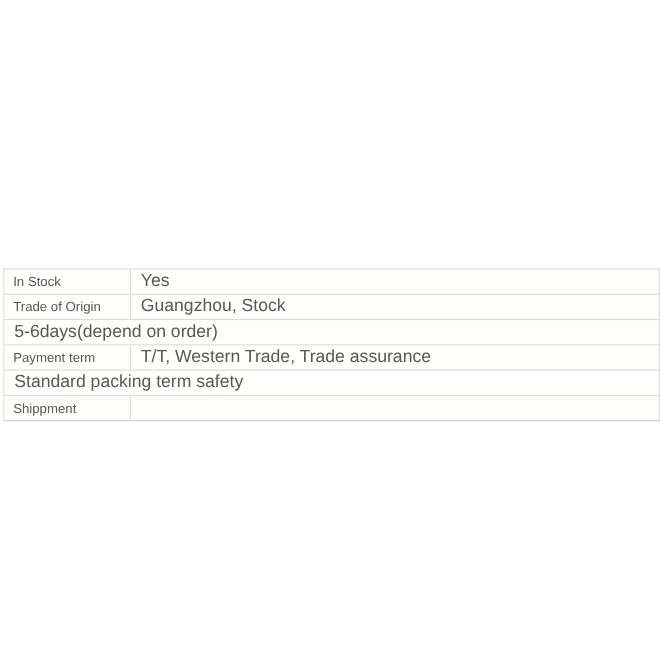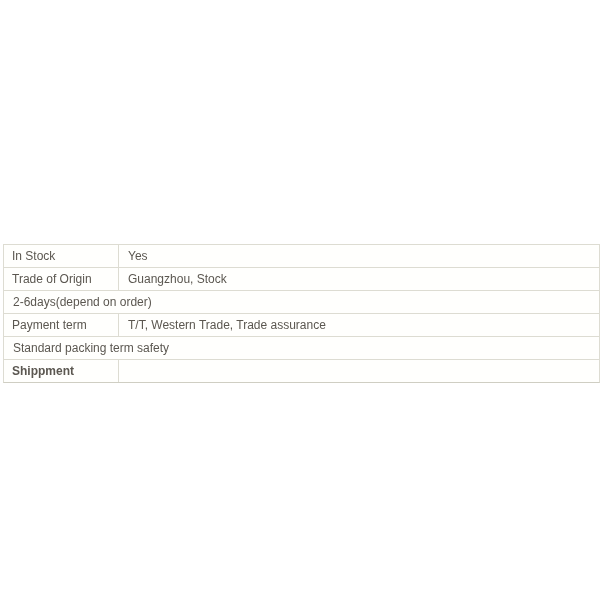--- a/index.html
+++ b/index.html
@@ -31,37 +31,36 @@
     background: var(--table-bg);
     margin-top: 17px;
   }
   .spec-row{
     display: flex;
     height: 22px;
     border-bottom: 1px solid var(--border);
   }
   .spec-row:last-child{
     border-bottom: none;
-    font-weight: bold;
   }
   .spec-label{
     width: 115px;
     box-sizing: border-box;
     border-right: 1px solid var(--border);
     padding-left: 8px;
     font-size: 12px;
     line-height: 22px;
     color: var(--text);
     white-space: nowrap;
     overflow: hidden;
   }
   .spec-value{
     flex: 1;
     padding-left: 9px;
-    font-size: 12px;
+    font-size: 16px;
     line-height: 22px;
     color: var(--text);
     white-space: nowrap;
     overflow: hidden;
   }
 </style>
 </head>
 <body style="background: rgb(255, 255, 255);">
 
 <div class="spec-table">
@@ -70,21 +69,21 @@
     <div class="spec-label">In Stock</div>
     <div class="spec-value">Yes</div>
   </div>
 
   <div class="spec-row">
     <div class="spec-label">Trade of Origin</div>
     <div class="spec-value">Guangzhou, Stock</div>
   </div>
 
   <div class="spec-row">
-    <div class="spec-value">2-6days(depend on order)</div>
+    <div class="spec-value">5-6days(depend on order)</div>
   </div>
 
   <div class="spec-row">
     <div class="spec-label">Payment term</div>
     <div class="spec-value">T/T, Western Trade, Trade assurance</div>
   </div>
 
   <div class="spec-row">
     <div class="spec-value">Standard packing term safety</div>
   </div>

